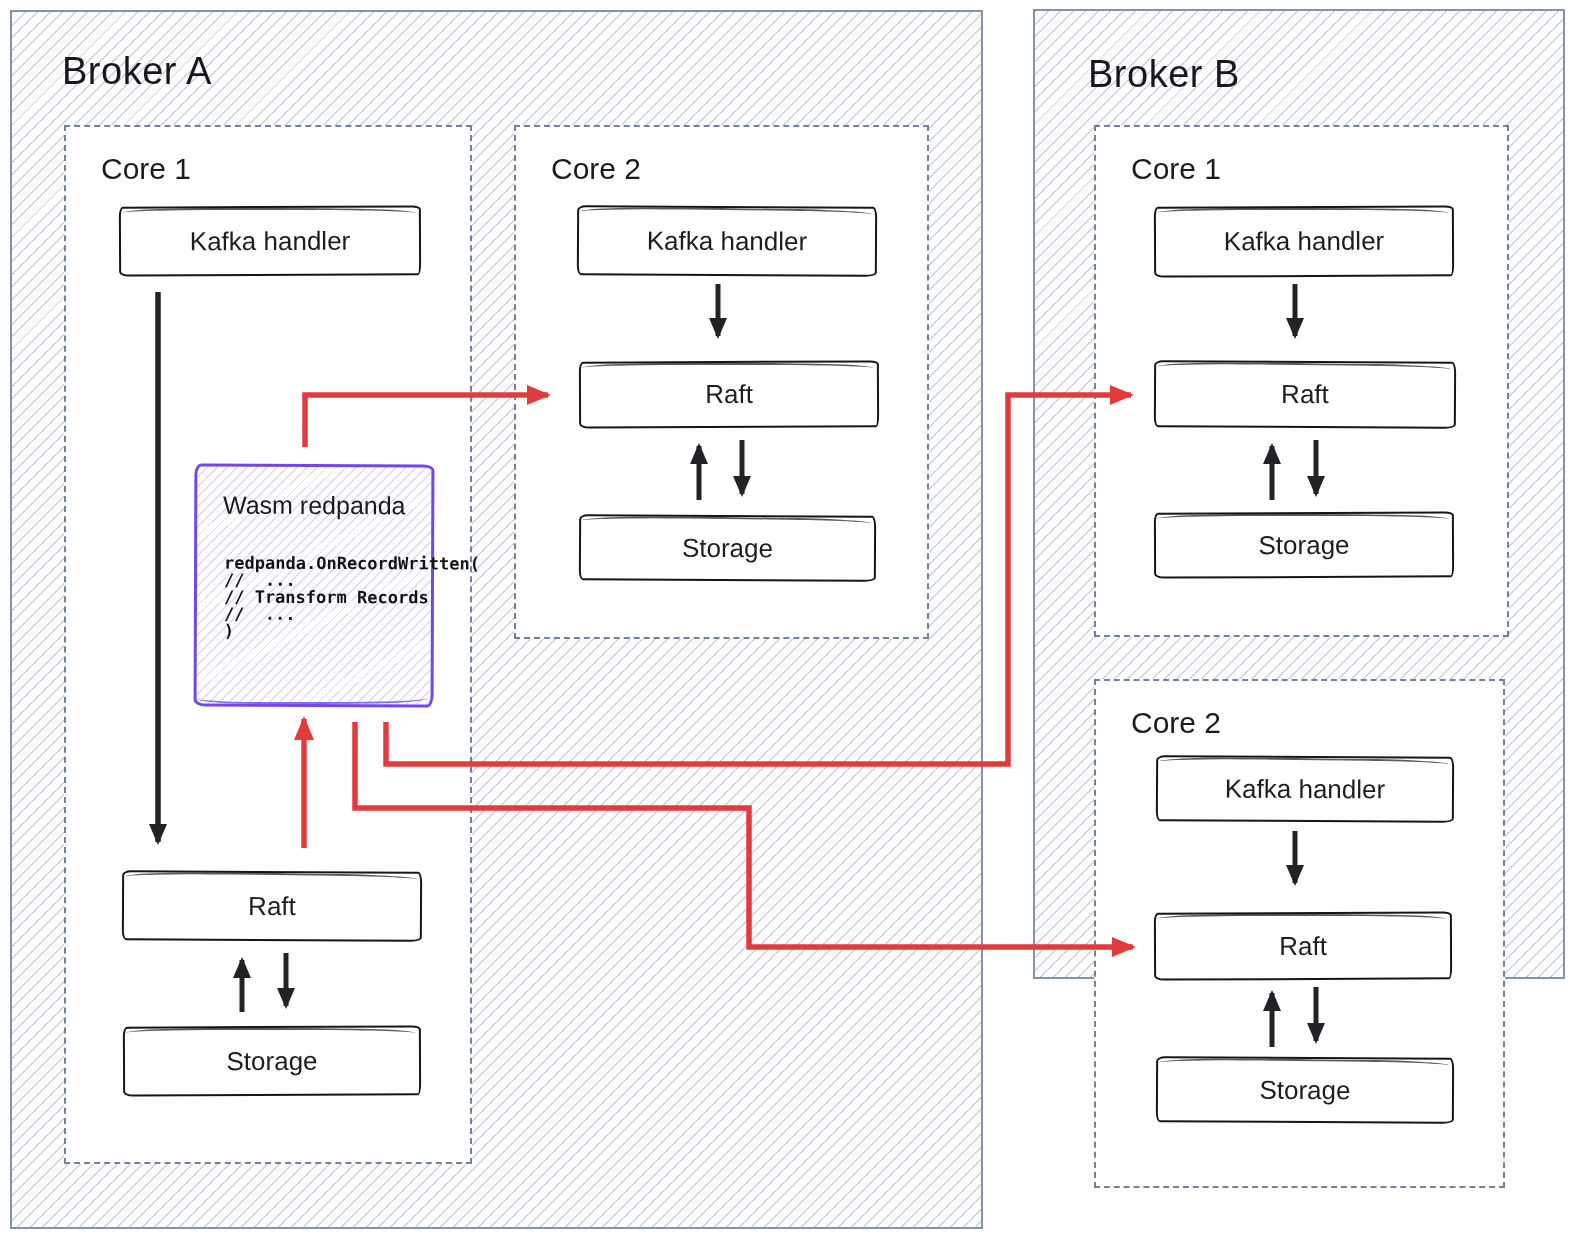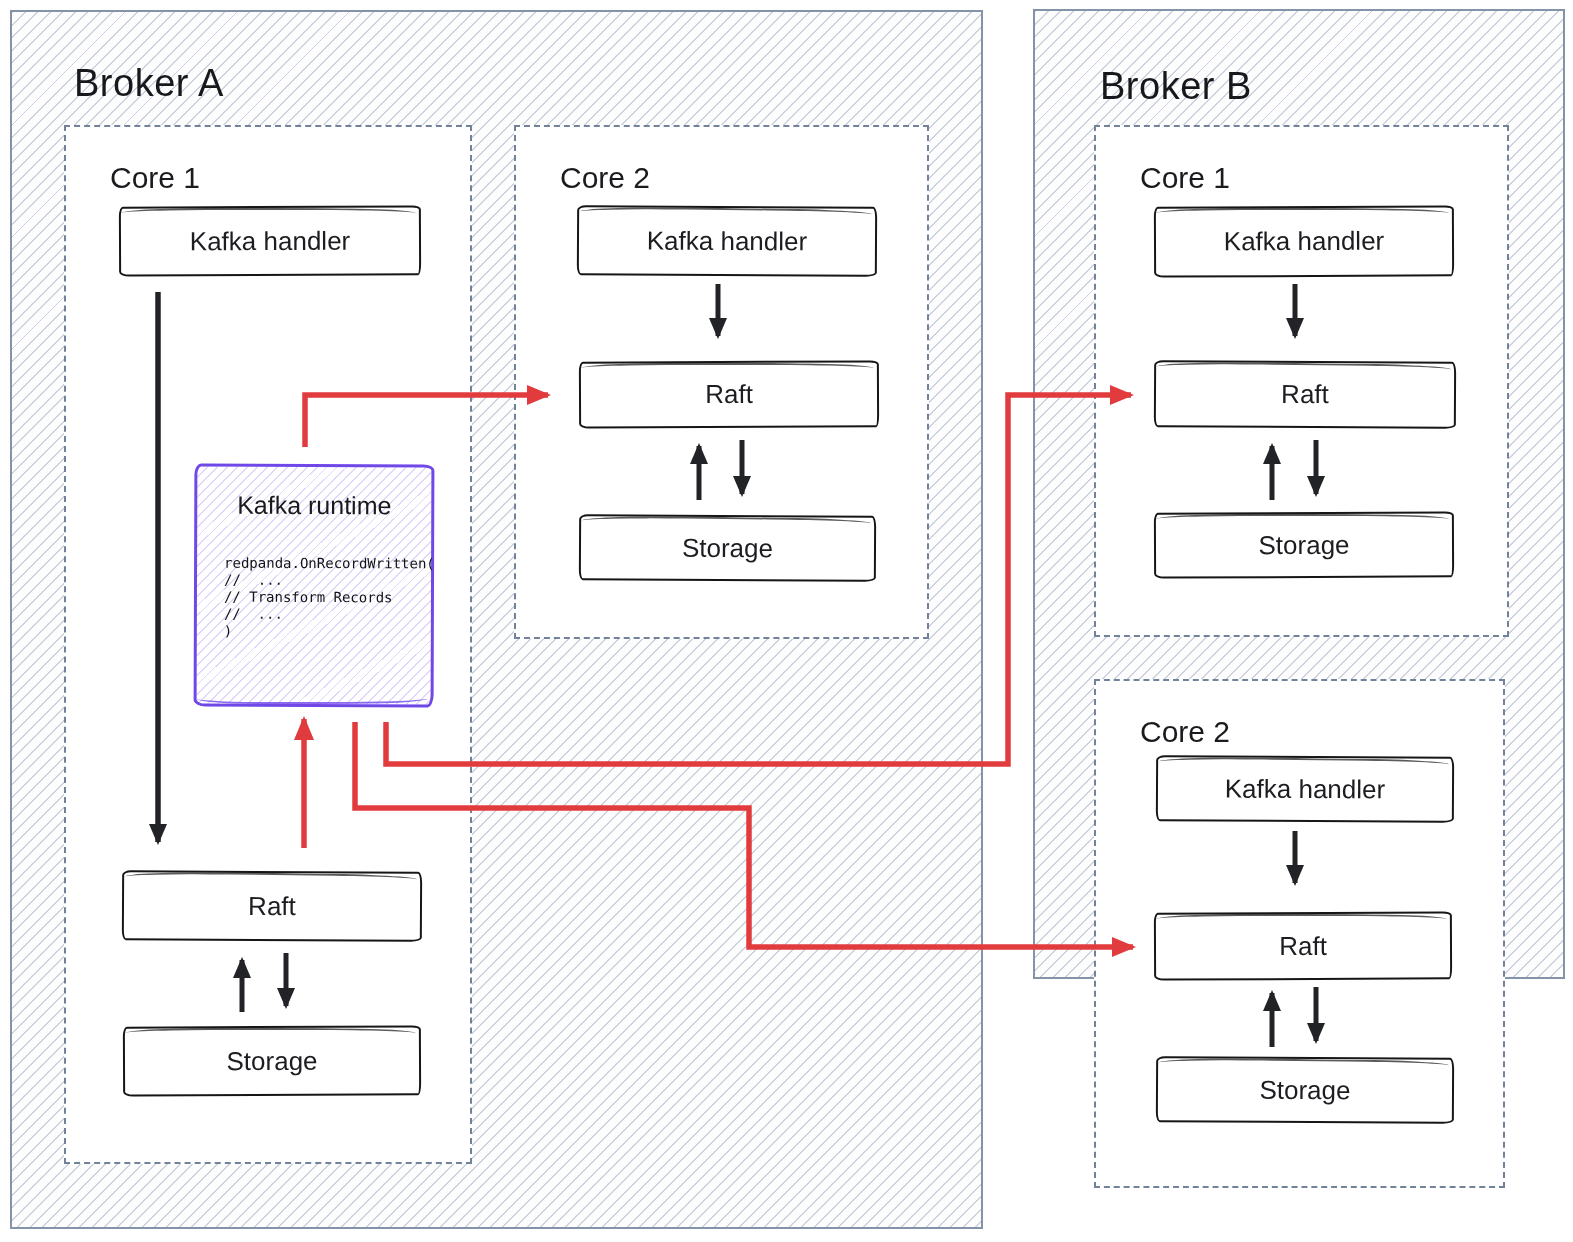--- a/index.html
+++ b/index.html
@@ -10,31 +10,31 @@
   *{box-sizing:border-box;}
 
   
   .broker{
     position:absolute;
     border:2px solid #8593a9;
     background-color:#fdfdfe;
     background-image:repeating-linear-gradient(135deg,#ccd3df 0px,#ccd3df 1.4px,transparent 1.4px,transparent 8.8px);
   }
   .broker-title{
-    position:absolute;margin:12px;font-size:38px;font-weight:400;color:#17181b;letter-spacing:.5px;text-align:right;
+    position:absolute;margin:0;font-size:38px;font-weight:400;color:#17181b;letter-spacing:.5px;text-align:right;
   }
 
   
   .core{
     position:absolute;
     border:2.5px dashed #73829b;
     background:#ffffff;
   }
   .core-title{
-    position:absolute;margin:12px;left:32px;top:22px;font-size:30px;font-weight:400;color:#1a1b1e;
+    position:absolute;margin:3px;left:32px;top:22px;font-size:30px;font-weight:400;color:#1a1b1e;
   }
 
   
   .sketch-box{
     position:absolute;background:#fff;
     border:2.6px solid #161617;
     display:flex;align-items:center;justify-content:center;
     font-size:26px;color:#1c1d20;
   }
   .sk1{border-radius:4px 9px 3px 10px / 10px 4px 12px 5px;transform:rotate(-0.25deg);}
@@ -57,42 +57,42 @@
     content:"";position:absolute;left:0px;right:2px;bottom:0px;height:9px;
     border-bottom:2.5px solid rgba(112,72,232,.8);transform:rotate(-.35deg);border-radius:50% / 8px;
   }
   .wasm-title{
     position:absolute;left:0;right:0;top:24px;text-align:center;
     font-size:25px;color:#181a1d;
   }
   .wasm-code{
     position:absolute;left:27px;top:88px;margin:0;
     font-family:"DejaVu Sans Mono","Liberation Mono",monospace;
-    font-size:14px;line-height:17px;font-weight:400;color:#121316;
+    font-size:17px;line-height:17px;font-weight:700;color:#121316;
     white-space:pre;
   }
 
   
   .overlay{position:absolute;left:0;top:0;pointer-events:none;z-index:50;}
 </style>
 </head>
 <body>
 
 <div class="canvas">
 
   <section class="broker" style="left:10px;top:10px;width:973px;height:1219px;">
     <h2 class="broker-title" style="left:50px;top:38px;">Broker A</h2>
 
     <div class="core" style="left:52px;top:113px;width:408px;height:1039px;">
       <h3 class="core-title">Core 1</h3>
 
       <div class="sketch-box sk1" style="left:53px;top:79px;width:302px;height:70px;">Kafka handler</div>
 
       <div class="wasm-box" style="left:128px;top:337px;width:240px;height:243px;">
-        <div class="wasm-title">Kafka runtime</div>
+        <div class="wasm-title">Wasm redpanda</div>
         <pre class="wasm-code">redpanda.OnRecordWritten(
 //  ...
 // Transform Records
 //  ...
 )</pre>
       </div>
 
       <div class="sketch-box sk2" style="left:56px;top:744px;width:300px;height:70px;">Raft</div>
 
       <div class="sketch-box sk1" style="left:57px;top:899px;width:298px;height:70px;">Storage</div>

